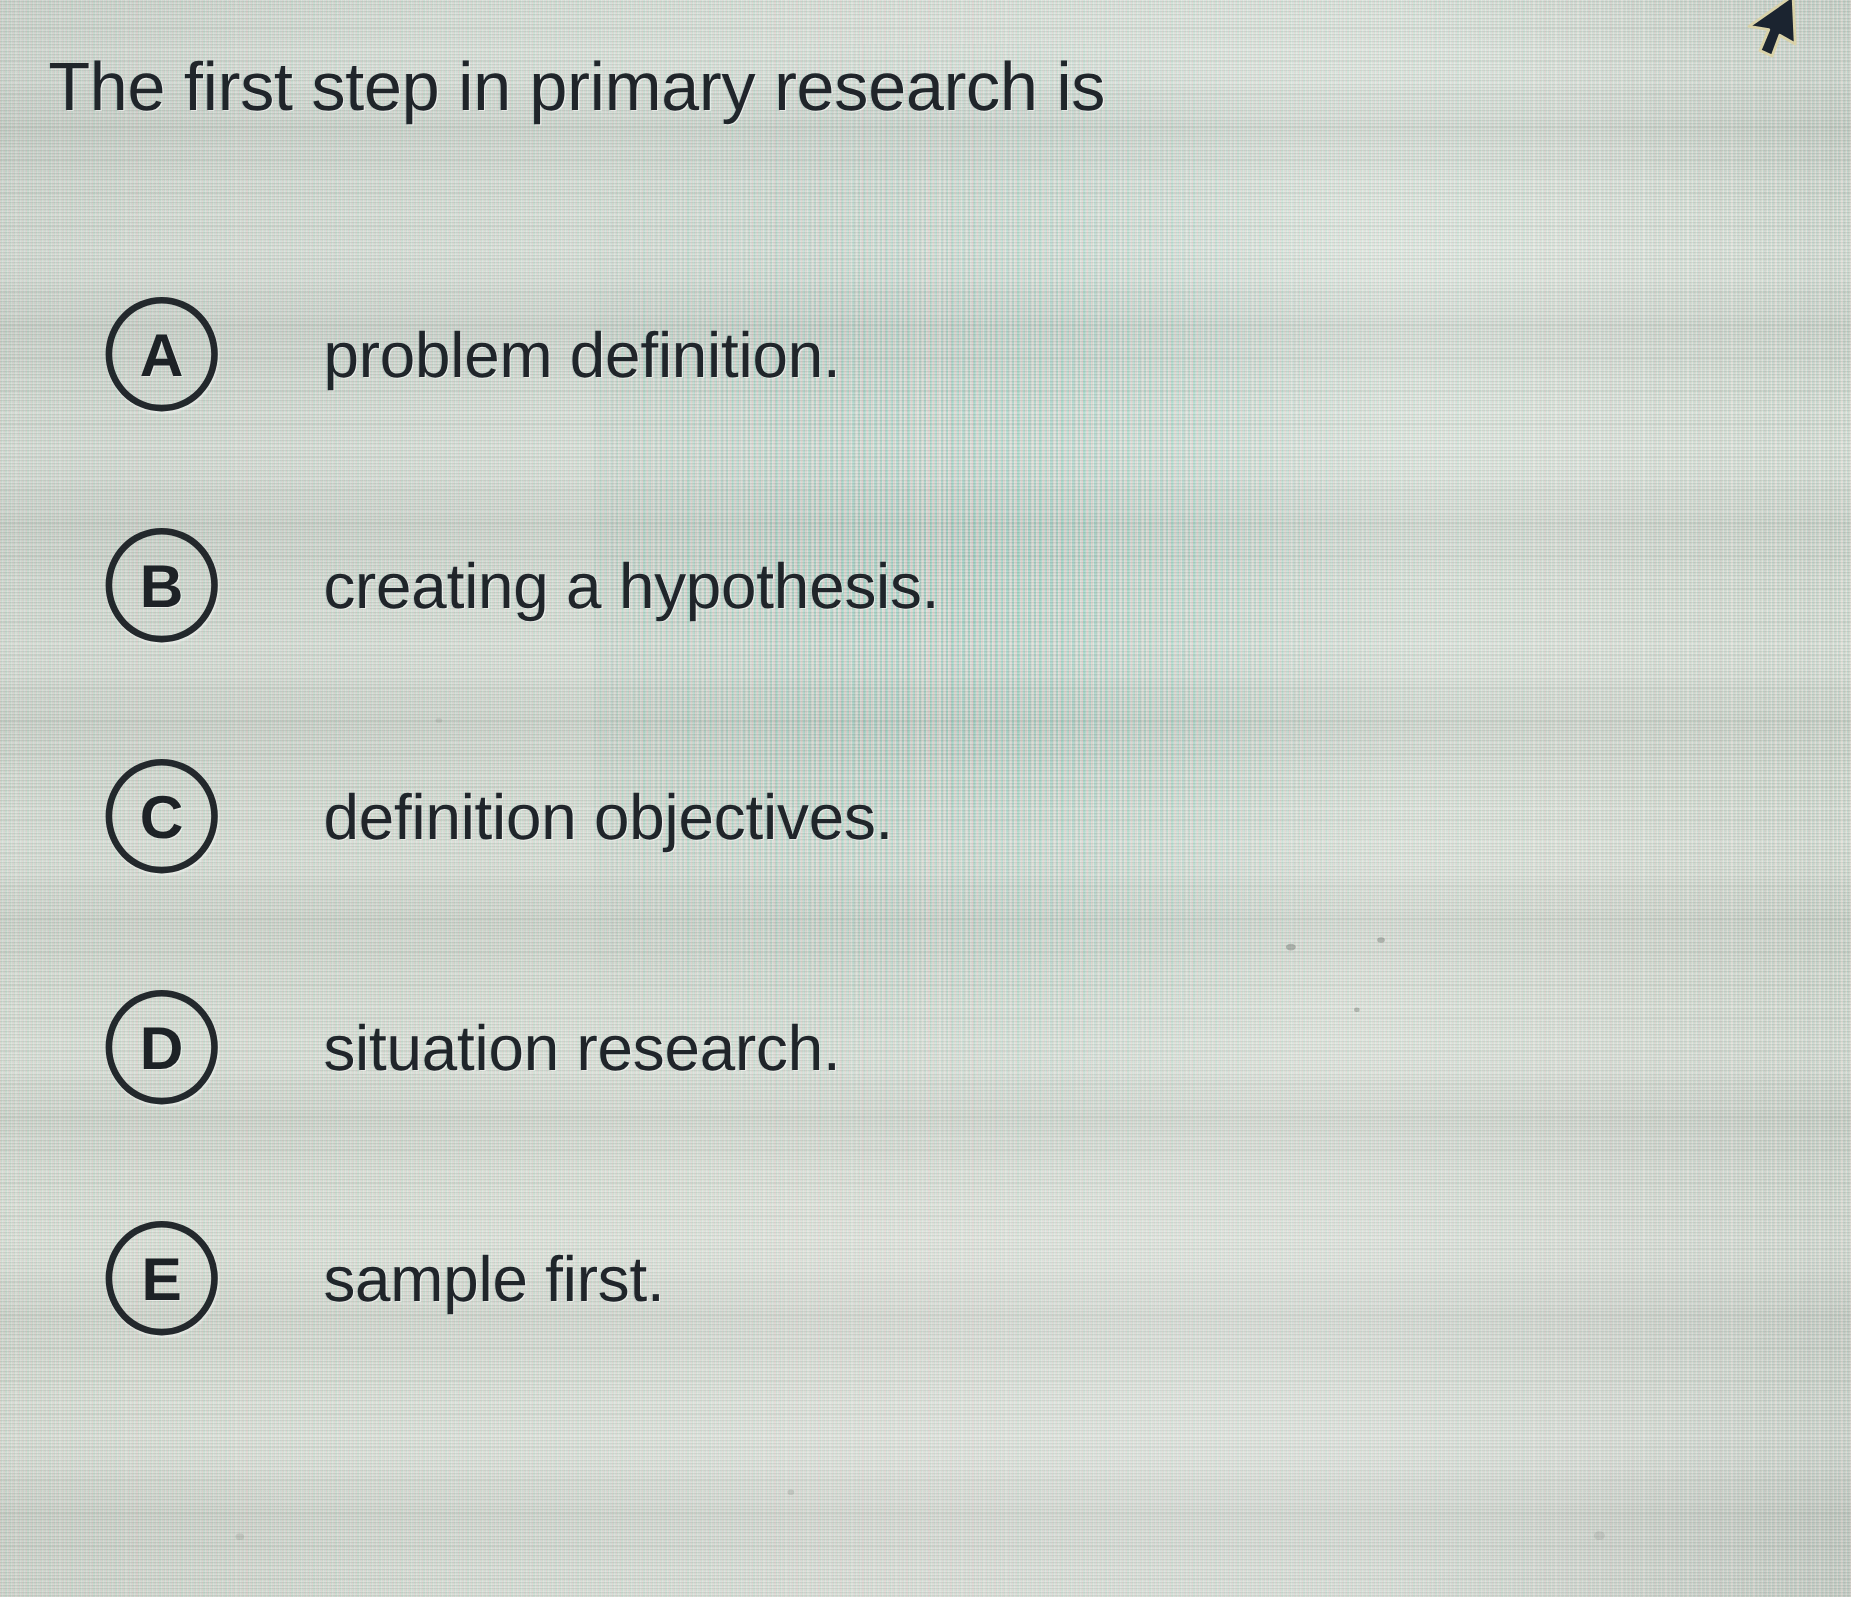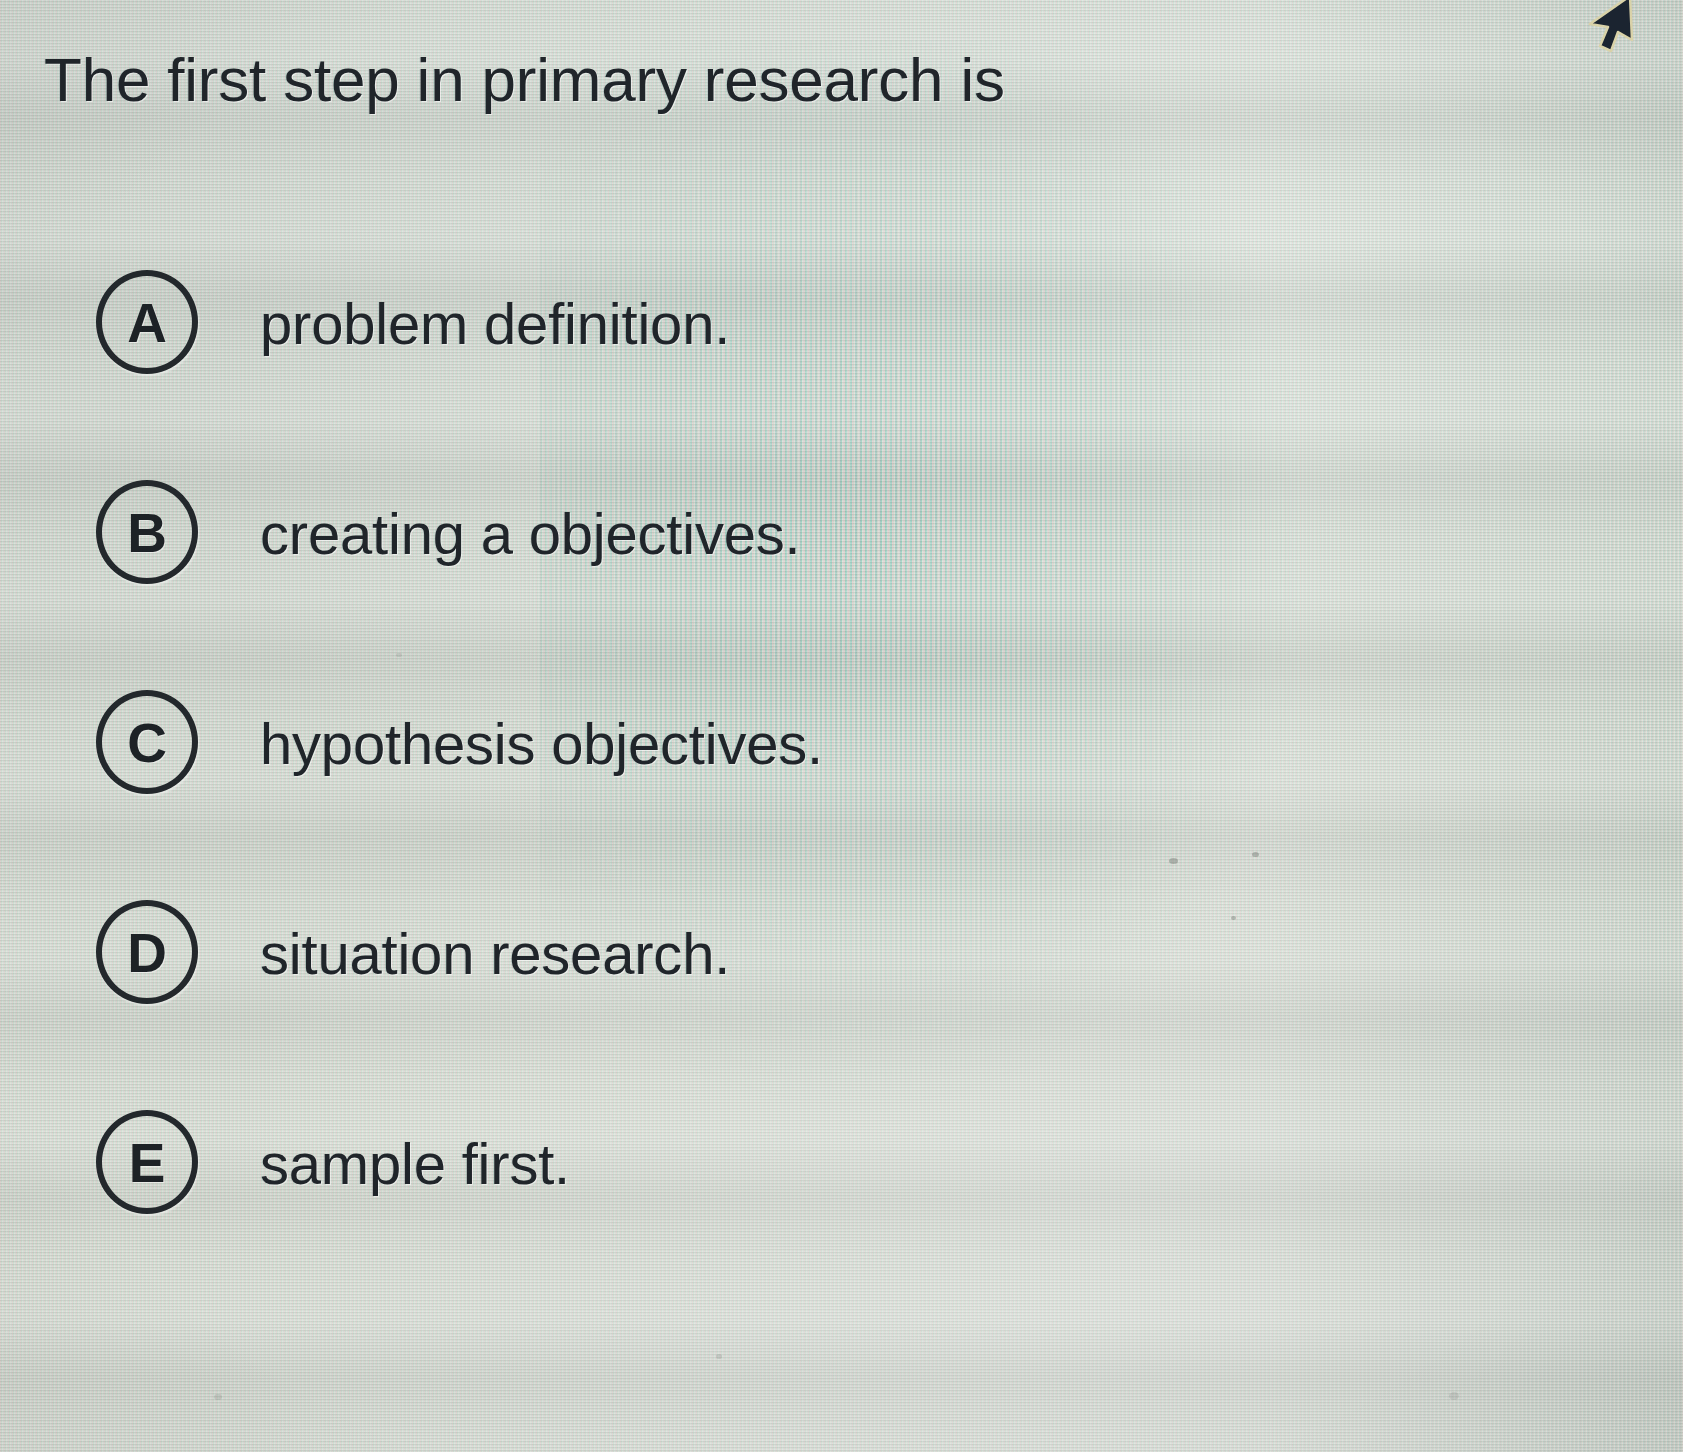--- a/index.html
+++ b/index.html
@@ -175,21 +175,21 @@
   .option-letter {
     font-size: 55px;
     font-weight: bold;
     color: #1d2226;
     line-height: 1;
     margin-top: 2px;
     text-shadow: 1px 1px 0 rgba(255,255,255,0.45);
   }
 
   .option-text {
-    margin-left: 62px;
+    margin-left: 96px;
     margin-top: 40px;
     font-size: 58px;
     line-height: 1.1;
     color: #20252a;
     letter-spacing: -0.2px;
     text-shadow: 1px 1px 0 rgba(255,255,255,0.50), -1px 0 0 rgba(120,150,150,0.22);
     white-space: nowrap;
   }
 
   
@@ -242,28 +242,28 @@
         <div class="option-bubble">
           <span class="option-letter">A</span>
         </div>
         <div class="option-text">problem definition.</div>
       </div>
 
       <div class="option-row">
         <div class="option-bubble">
           <span class="option-letter">B</span>
         </div>
-        <div class="option-text">creating a objectives.</div>
+        <div class="option-text">creating a hypothesis.</div>
       </div>
 
       <div class="option-row">
         <div class="option-bubble">
           <span class="option-letter">C</span>
         </div>
-        <div class="option-text">hypothesis objectives.</div>
+        <div class="option-text">definition objectives.</div>
       </div>
 
       <div class="option-row">
         <div class="option-bubble">
           <span class="option-letter">D</span>
         </div>
         <div class="option-text">situation research.</div>
       </div>
 
       <div class="option-row">

